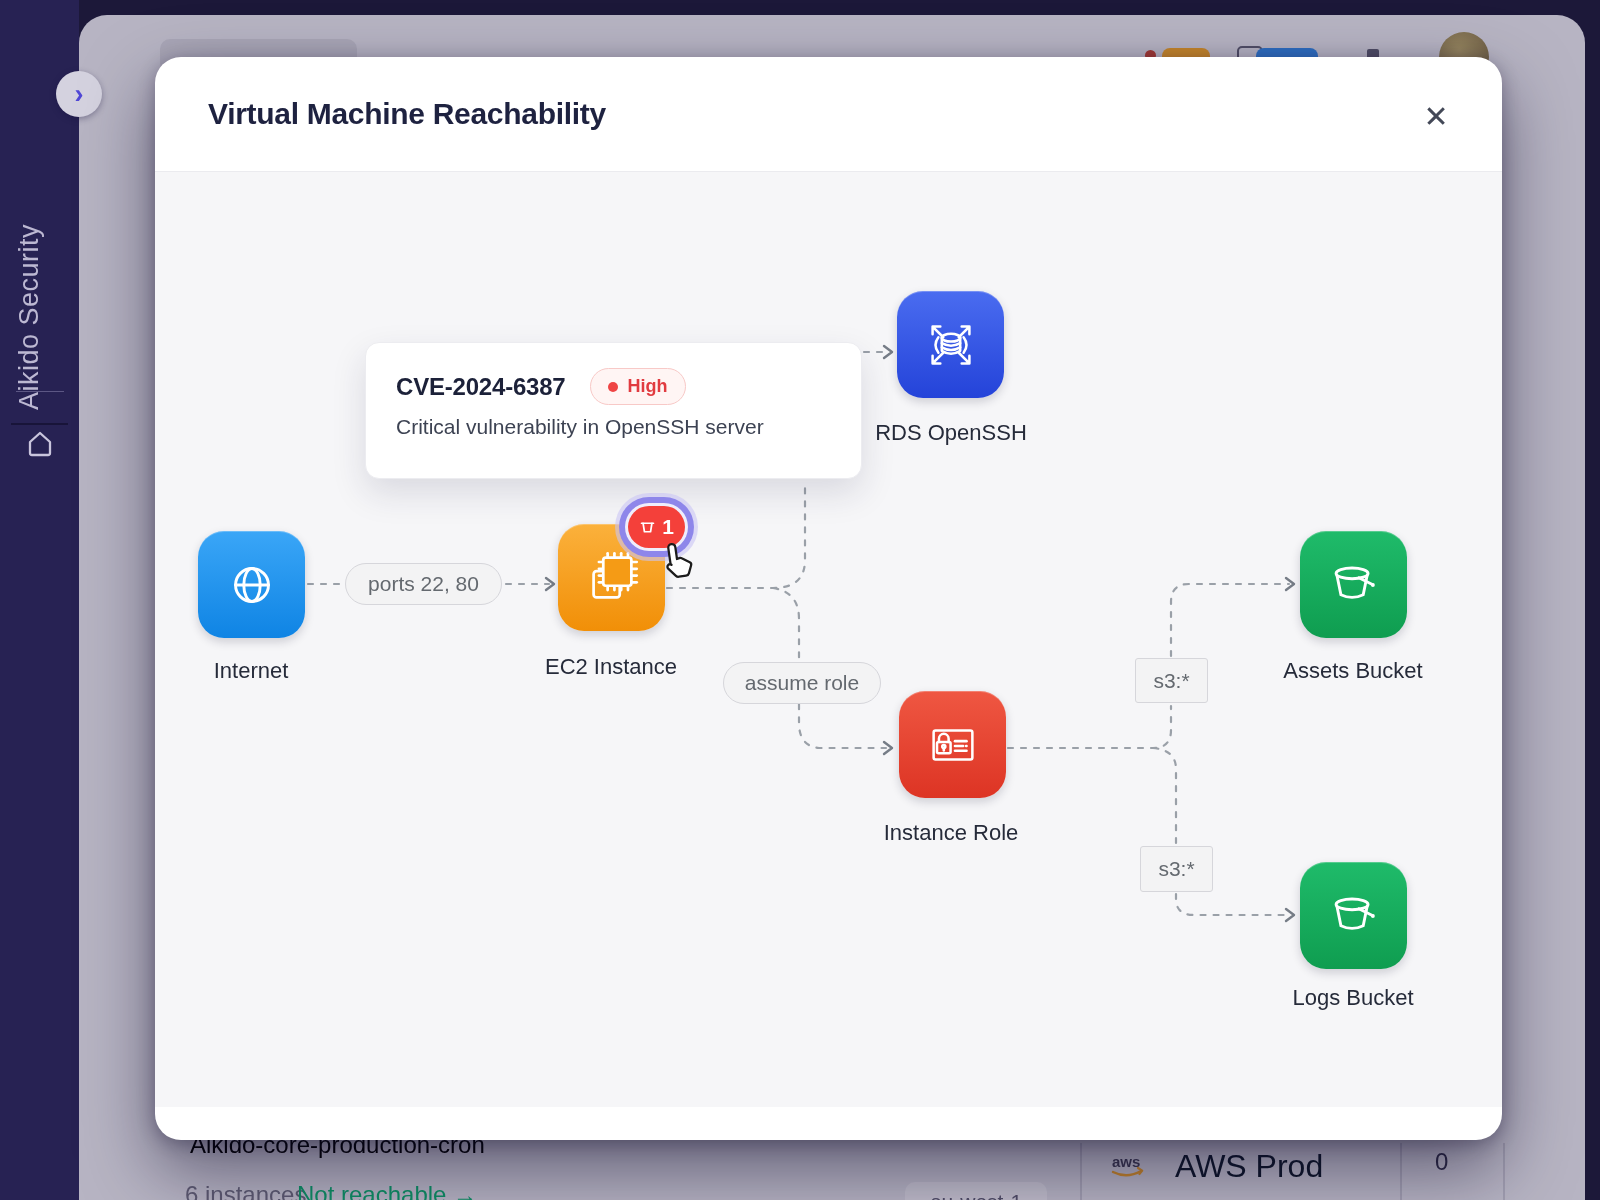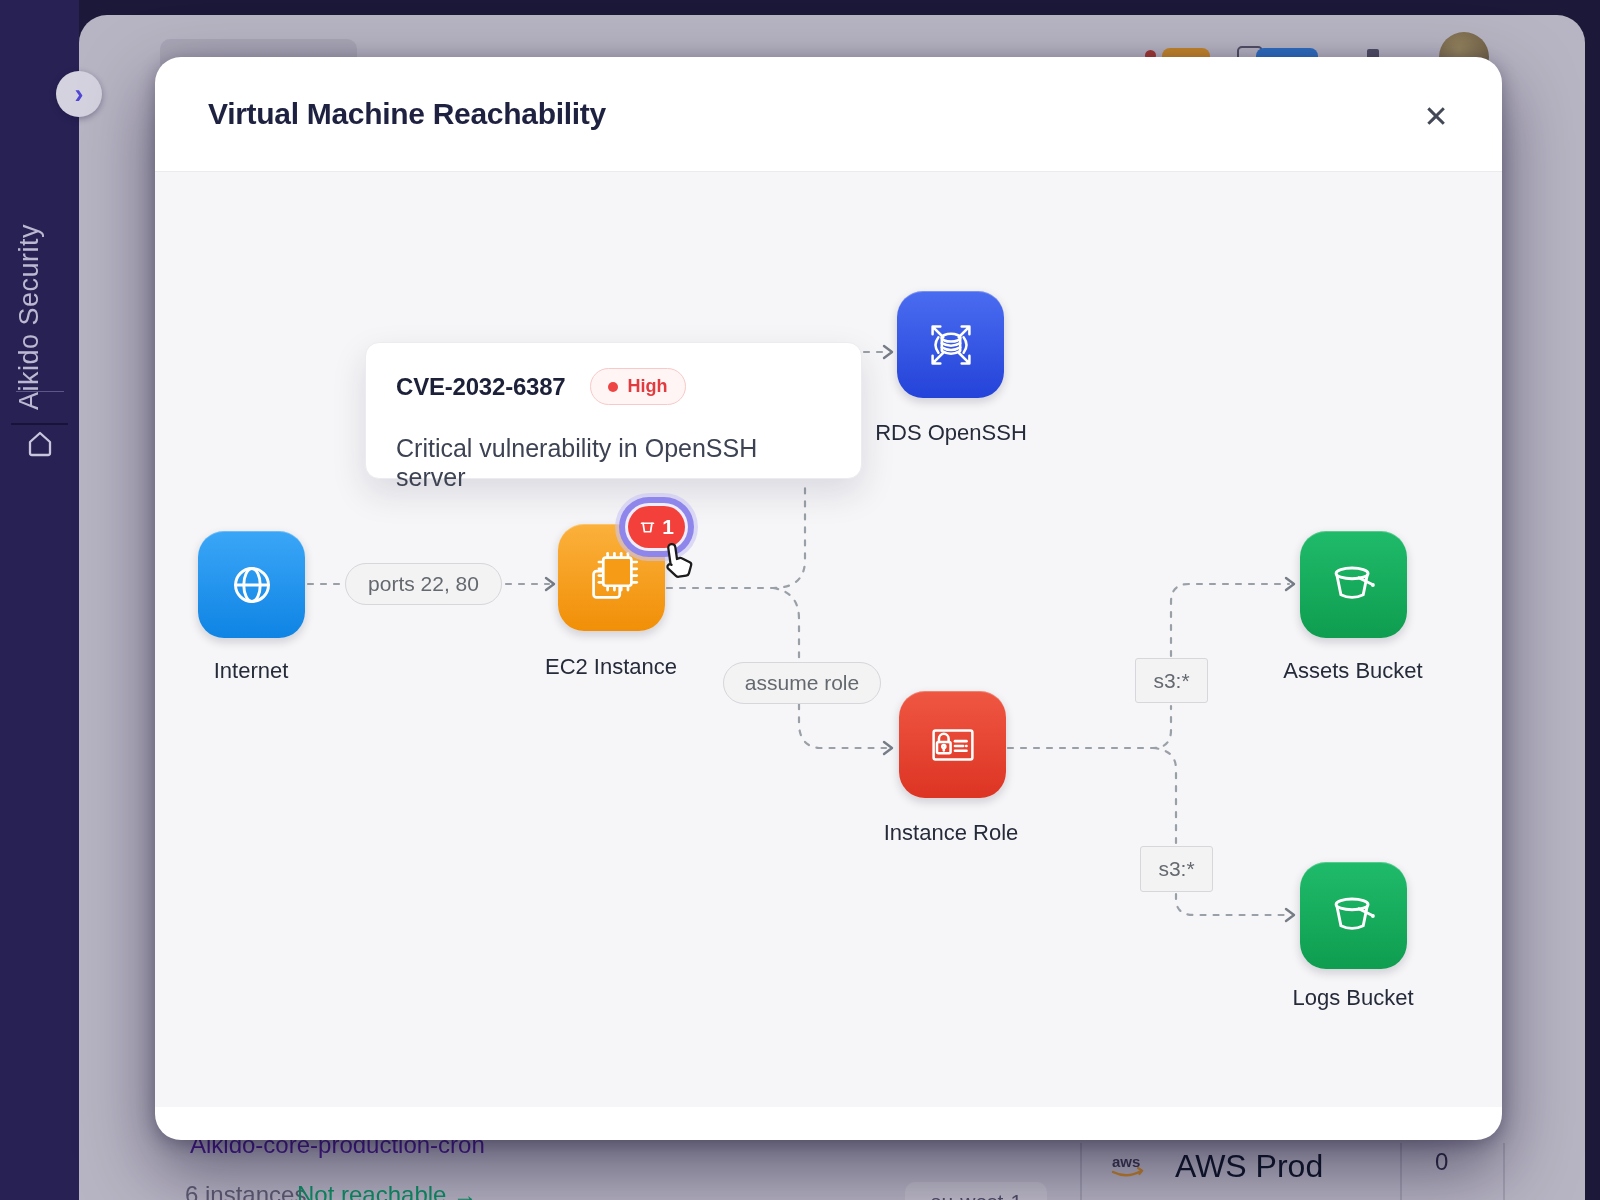--- a/index.html
+++ b/index.html
@@ -20,21 +20,21 @@
   .page{position:absolute;left:79px;top:15px;width:1506px;height:1185px;background:#b7b4c3;
         border-radius:28px 28px 0 0;z-index:1;overflow:hidden;}
   .pg-btn{position:absolute;left:81px;top:24px;width:197px;height:34px;border-radius:10px;background:#a9a6b6;}
   .pg-dot{position:absolute;left:1066px;top:35px;width:11px;height:11px;border-radius:50%;background:#a23a35;}
   .pg-orange{position:absolute;left:1083px;top:33px;width:48px;height:24px;border-radius:8px;background:#c7872b;}
   .pg-clip{position:absolute;left:1158px;top:31px;width:22px;height:19px;border:2.5px solid #514e66;border-radius:5px;background:transparent;}
   .pg-blue{position:absolute;left:1177px;top:33px;width:62px;height:24px;border-radius:8px;background:#2f6fc2;}
   .pg-dark{position:absolute;left:1288px;top:34px;width:12px;height:10px;border-radius:2px;background:#514e66;}
   .pg-avatar{position:absolute;left:1360px;top:17px;width:50px;height:50px;border-radius:50%;
              background:radial-gradient(circle at 40% 35%,#96855f 0%,#7a6a4d 55%,#5f5240 100%);}
-  .row-name{position:absolute;left:111px;top:1116px;font-size:24px;font-weight:500;color:#4c1d95;}
+  .row-name{position:absolute;left:111px;top:1116px;font-size:24px;font-weight:500;color:#000000;}
   .row-inst{position:absolute;left:106px;top:1166px;font-size:24px;color:#5e5b72;}
   .row-link{position:absolute;left:218px;top:1166px;font-size:24px;font-weight:500;color:#0e8f64;}
   .row-region{position:absolute;left:826px;top:1167px;width:142px;height:40px;border-radius:10px;
               background:#c1becb;color:#514e68;font-size:21px;display:flex;align-items:center;justify-content:center;}
   .row-divider{position:absolute;top:1128px;width:2px;height:72px;background:#a19eb0;}
   .aws-cell{position:absolute;left:1030px;top:1133px;display:flex;align-items:center;gap:30px;}
   .aws-name{font-size:32px;color:#0f172a;}
   .row-count{position:absolute;left:1356px;top:1133px;font-size:24px;color:#2e2b47;}
   
   .modal{position:absolute;left:155px;top:57px;width:1347px;height:1083px;background:#ffffff;
@@ -64,21 +64,21 @@
              box-sizing:border-box;z-index:3;}
   .s3pill{border-radius:3px;}
   .cve-card{position:absolute;left:210px;top:170px;width:497px;height:137px;background:#fff;border:1px solid #ececf0;
             border-radius:14px;box-shadow:0 14px 34px rgba(30,30,70,.13);z-index:4;box-sizing:border-box;
             padding:25px 30px;}
   .cve-top{display:flex;align-items:center;gap:24px;}
   .cve-id{font-size:24px;font-weight:700;color:#1c2139;letter-spacing:-.2px;}
   .sev-pill{display:inline-flex;align-items:center;gap:10px;padding:7px 17px;border:1.5px solid #f8c9c7;
             background:#fff5f4;border-radius:999px;color:#e13b40;font-size:18px;font-weight:600;}
   .sev-dot{width:10px;height:10px;border-radius:50%;background:#ef4444;}
-  .cve-desc{margin-top:29px;font-size:25px;color:#3d4353;}
+  .cve-desc{margin-top:10px;font-size:21px;color:#3d4353;}
   .badge{position:absolute;left:473px;top:334px;width:57px;height:42px;border-radius:21px;background:#f4403a;
          display:flex;align-items:center;justify-content:center;gap:6px;z-index:5;
          box-shadow:0 0 0 3px #efedfb,0 0 0 9px #8e86ea,0 0 0 13px rgba(201,196,245,.6);}
   .badge-n{color:#fff;font-size:21px;font-weight:700;}
   .cursor{position:absolute;left:508px;top:368px;z-index:6;transform:rotate(-8deg);}
 </style>
 </head>
 <body>
 
 <div class="stage">
@@ -253,21 +253,21 @@
       </div>
       <div class="node-label" style="left:1198px;top:813px">Logs Bucket</div>
 
       <div class="edge-pill" style="left:190px;top:391px;width:157px;height:42px">ports 22, 80</div>
       <div class="edge-pill" style="left:568px;top:490px;width:158px;height:42px">assume role</div>
       <div class="edge-pill s3pill" style="left:980px;top:486px;width:73px;height:45px">s3:*</div>
       <div class="edge-pill s3pill" style="left:985px;top:674px;width:73px;height:46px">s3:*</div>
 
       <div class="cve-card">
         <div class="cve-top">
-          <span class="cve-id">CVE-2032-6387</span>
+          <span class="cve-id">CVE-2024-6387</span>
           <span class="sev-pill">
             <span class="sev-dot"></span>
             <span>High</span>
           </span>
         </div>
         <div class="cve-desc">Critical vulnerability in OpenSSH server</div>
       </div>
 
       <div class="badge">
         <svg width="17" height="17" viewBox="0 0 20 20">

